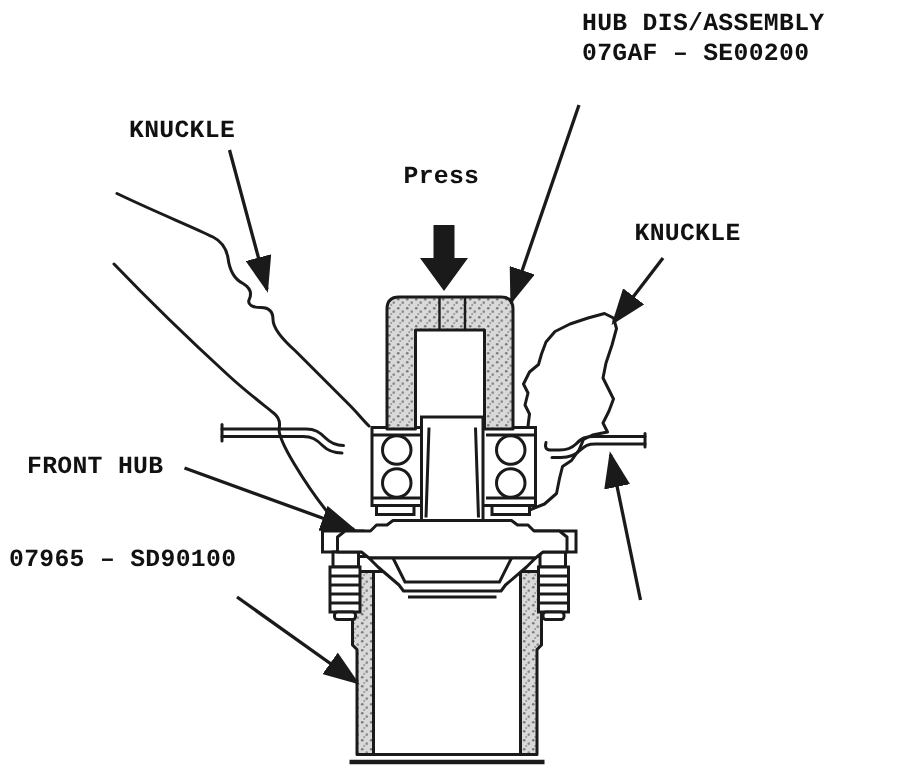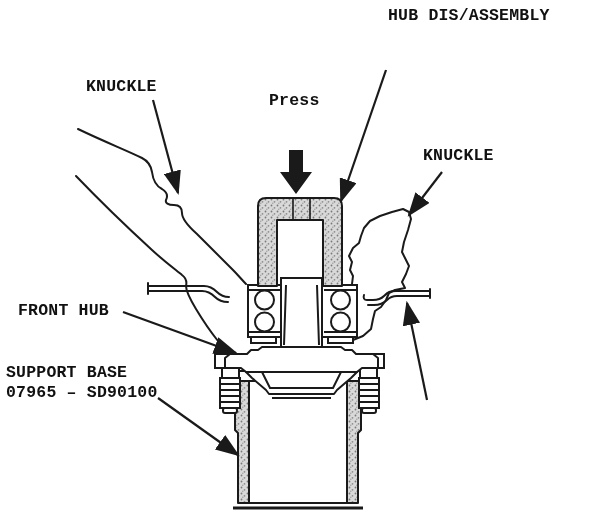--- a/index.html
+++ b/index.html
@@ -144,28 +144,28 @@
       <line x1="153" y1="100" x2="178" y2="193" marker-end="url(#ah)"></line>
       <line x1="442" y1="172" x2="409" y2="215" marker-end="url(#ah)"></line>
       <line x1="123" y1="312" x2="236" y2="353" marker-end="url(#ah)"></line>
       <line x1="158" y1="398" x2="238" y2="455" marker-end="url(#ah)"></line>
       <line x1="427" y1="400" x2="407" y2="303" marker-end="url(#ah)"></line>
     </g>
   </svg>
 
   <div class="lbl" style="left:388px; top:6px;">
     <div>HUB DIS/ASSEMBLY</div>
+    <div>07GAF – SE00200</div>
   </div>
 
   <div class="lbl" style="left:86px; top:77px;">KNUCKLE</div>
 
-  <div class="lbl" style="left:269px; top:91px;">Press</div>
+  <div class="lbl" style="left:269px; top:108px;">Press</div>
 
   <div class="lbl" style="left:423px; top:146px;">KNUCKLE</div>
 
   <div class="lbl" style="left:18px; top:301px;">FRONT HUB</div>
 
   <div class="lbl" style="left:6px; top:363px;">
-    <div>SUPPORT BASE</div>
     <div>07965 – SD90100</div>
   </div>
 
 </div>
 
 </body></html>

